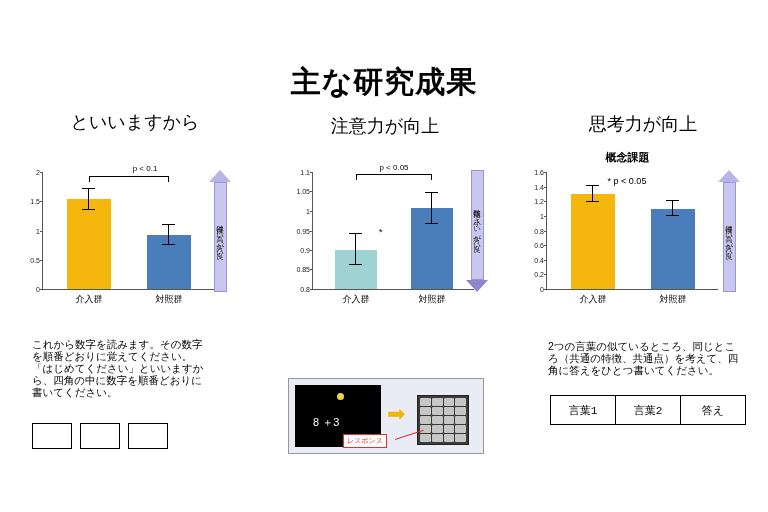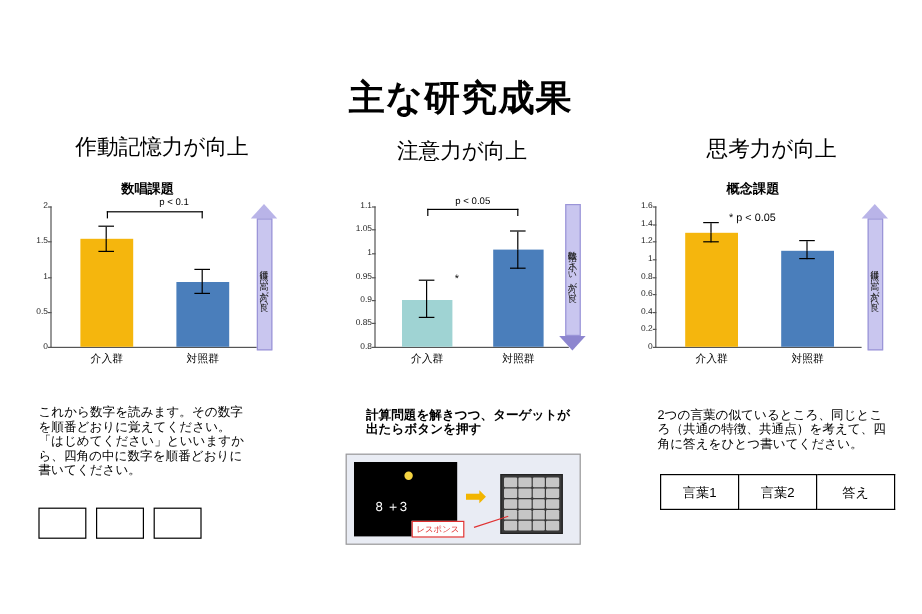--- a/index.html
+++ b/index.html
@@ -42,36 +42,35 @@
   .screen{position:absolute;background:#000;}
   .screen-text{position:absolute;color:#fff;font-size:11px;}
   .dot{position:absolute;width:7px;height:7px;border-radius:50%;background:#f5d442;}
   .bigarrow{position:absolute;color:#f2b500;font-size:22px;}
   .keypad{position:absolute;background:#3a3a3a;border:1px solid #222;display:grid;grid-template-columns:repeat(4,1fr);grid-template-rows:repeat(5,1fr);gap:1px;padding:2px;box-sizing:border-box;}
   .keypad span{background:#c6c6c6;border-radius:1px;}
   .redbox{position:absolute;border:1px solid #e03131;font-size:7px;color:#e03131;padding:1px 3px;background:#fff;}
   .redline{position:absolute;background:#e03131;height:1px;transform-origin:left center;}
 
   
-  .wtable{position:absolute;border-collapse:collapse;}
+  .wtable{position:absolute;border-collapse:collapse;font-family:Liberation Mono, monospace;}
   .wtable td{border:1px solid #000;width:62px;height:26px;text-align:center;font-size:11px;}
 </style>
 </head>
 <body>
 
 <div class="slide">
 
   <div class="main-title">主な研究成果</div>
 
   <div class="col" style="left:10px;width:250px;">
-    <div class="col-title" style="top:110px;">作動記憶力が向上</div>
+    <div class="col-title" style="top:110px;">といいますから</div>
   </div>
 
   <div class="chartbox" style="left:14px;top:150px;width:218px;height:160px;">
-    <div class="chart-heading">数唱課題</div>
     <div class="plot" style="left:28px;top:22px;width:172px;height:118px;">
 
       <div class="ytick" style="top:0%;">2</div>
         <div class="tickmark" style="top:0%;"></div>
       <div class="ytick" style="top:25%;">1.5</div>
         <div class="tickmark" style="top:25%;"></div>
       <div class="ytick" style="top:50%;">1</div>
         <div class="tickmark" style="top:50%;"></div>
       <div class="ytick" style="top:75%;">0.5</div>
         <div class="tickmark" style="top:75%;"></div>
@@ -155,21 +154,20 @@
     </div>
   </div>
 
   <div class="arrowbox" style="left:466px;top:170px;">
     <div class="arrow-body" style="height:110px;">
       <div class="vtext">指数は小さい方が良い</div>
     </div>
     <div class="arrow-head down"></div>
   </div>
 
-  <div class="desc bold" style="left:305px;top:340px;width:175px;">計算問題を解きつつ、ターゲットが出たらボタンを押す</div>
 
   <div class="taskimg" style="left:288px;top:378px;width:196px;height:76px;">
     <div class="screen" style="left:6px;top:6px;width:86px;height:62px;">
       <div class="dot" style="left:42px;top:8px;"></div>
       <div class="screen-text" style="left:18px;top:30px;">8 ＋3</div>
     </div>
     <div class="bigarrow" style="left:98px;top:22px;">➡</div>
     <div class="keypad" style="left:128px;top:16px;width:52px;height:50px;">
       <span></span>
         <span></span>

